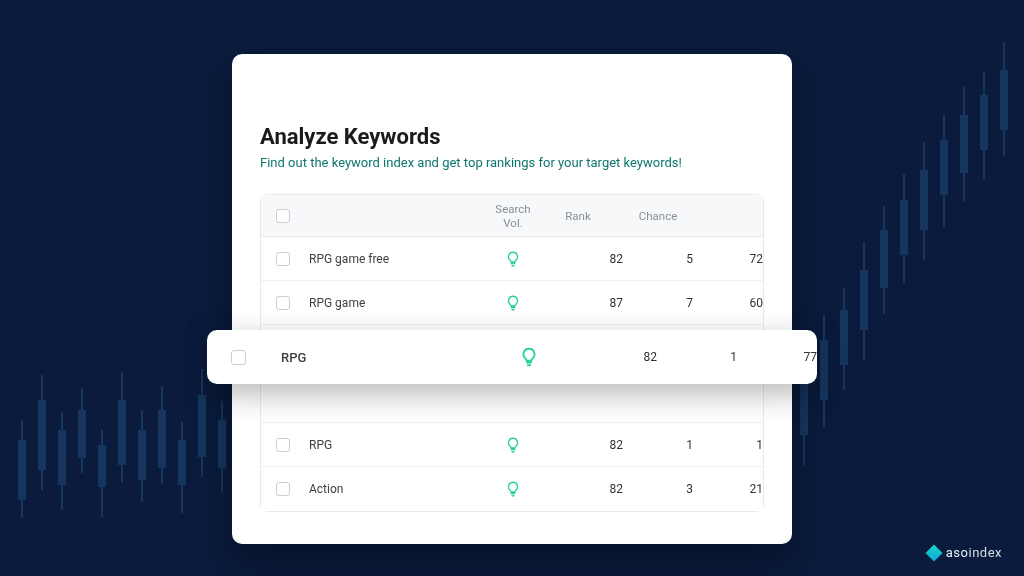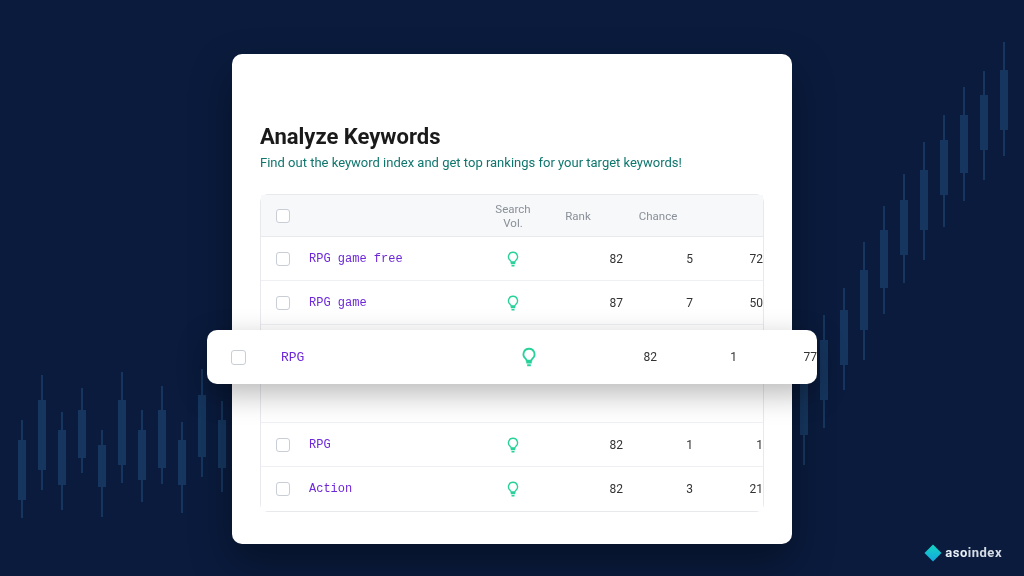--- a/index.html
+++ b/index.html
@@ -84,22 +84,21 @@
     width: 14px;
     height: 14px;
     border: 1.5px solid #c9ced6;
     border-radius: 3px;
     margin: 0 auto;
     cursor: pointer;
     background: #fff;
   }
   .kw {
     padding-left: 4px;
-    color: #6d28d9;
-    font-family: Liberation Mono, monospace;
+    color: #404040;
   }
   .bulb {
     width: 18px;
     height: 18px;
     margin: 0 auto;
   }
   .num {
     text-align: right;
     color: #333;
     font-size: 12px;
@@ -141,22 +140,22 @@
     color: #eaf0f7;
     font-size: 13px;
     letter-spacing: 0.5px;
   }
   .logo .diamond {
     width: 12px;
     height: 12px;
     background: linear-gradient(135deg, #14d6c2, #14a6e0);
     transform: rotate(45deg);
   }
-  .logo .thin { font-weight: 700; opacity: 0.9; }
-  .logo .bold { font-weight: 700; }
+  .logo .thin { font-weight: 400; opacity: 0.9; }
+  .logo .bold { font-weight: 400; }
 </style>
 </head>
 <body>
 
 <div class="candles">
   <div class="candle" style="left:18px; top:440px; height:60px;">
       <div class="wick" style="top:-20px;height:20px;"></div>
       <div class="wick" style="bottom:-18px;height:18px;"></div>
     </div>
   <div class="candle" style="left:38px; top:400px; height:70px;">
@@ -281,21 +280,21 @@
           <div class="checkbox"></div>
         </div>
       <div class="kw">RPG game</div>
       <div class="bulb">
         <svg viewBox="0 0 24 24" fill="none" stroke="#28d19a" stroke-width="1.8">
             <path d="M9 18h6M10 21h4M12 3a6 6 0 0 0-4 10.5c.8.8 1.5 1.7 1.5 2.5h5c0-.8.7-1.7 1.5-2.5A6 6 0 0 0 12 3z"></path>
           </svg>
       </div>
       <div class="num">87</div>
       <div class="num">7</div>
-      <div class="num">50</div>
+      <div class="num">60</div>
     </div>
 
     <div class="row">
       <div>
           <div class="checkbox"></div>
         </div>
       <div class="bulb">
         <svg viewBox="0 0 24 24" fill="none" stroke="#28d19a" stroke-width="1.8">
             <path d="M9 18h6M10 21h4M12 3a6 6 0 0 0-4 10.5c.8.8 1.5 1.7 1.5 2.5h5c0-.8.7-1.7 1.5-2.5A6 6 0 0 0 12 3z"></path>
           </svg>

